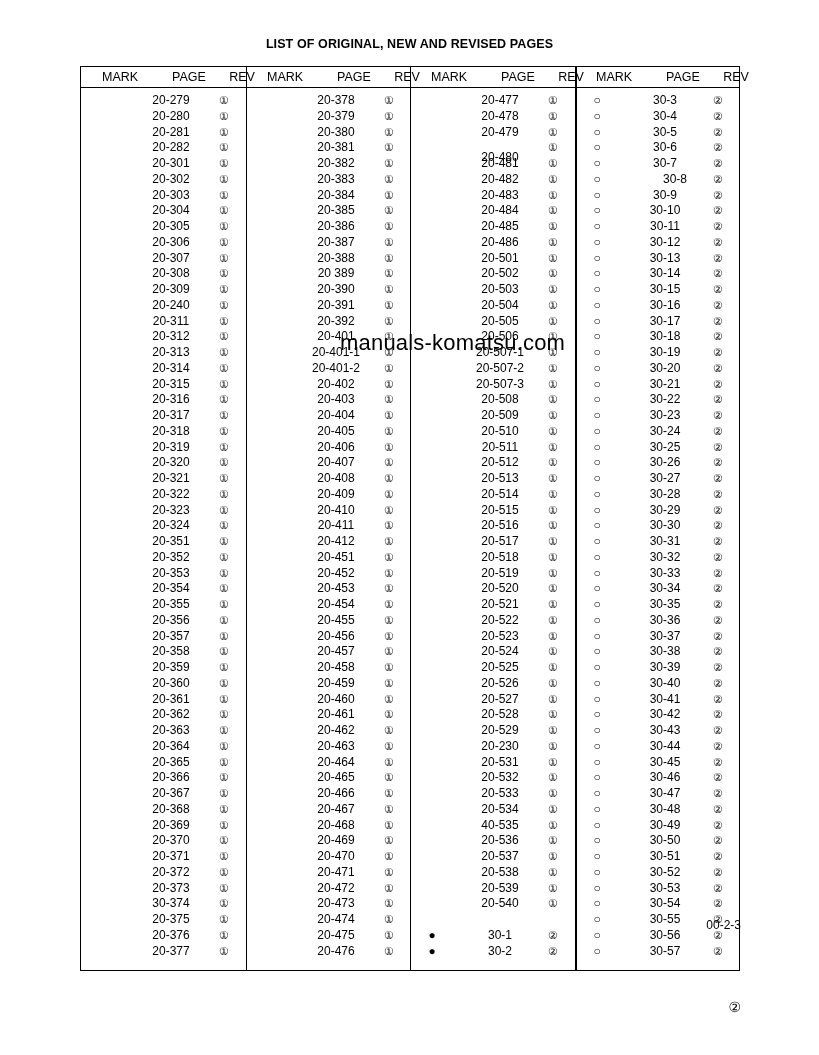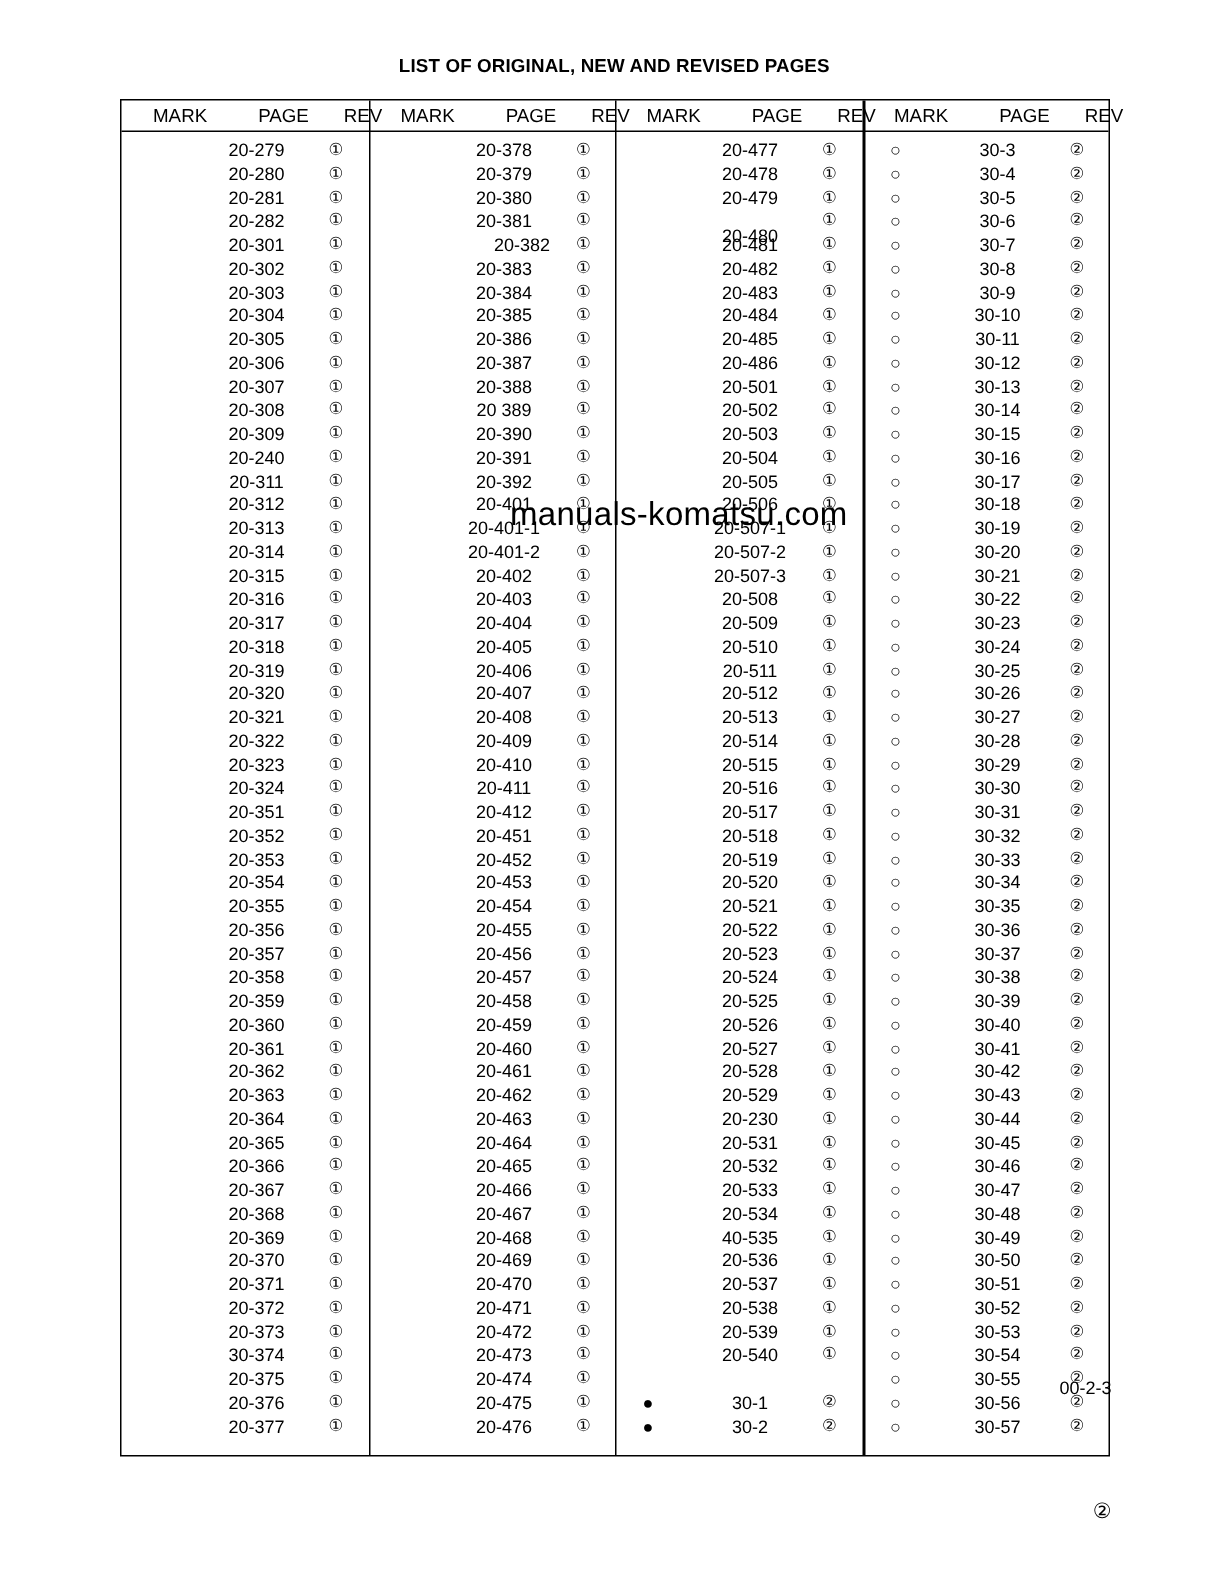--- a/index.html
+++ b/index.html
@@ -340,21 +340,21 @@
           <span class="page" style="left: 50px;">20-380</span>
           <span class="rev" style="left: 133px;">①</span>
         </div>
         <div class="row">
           <span class="mark" style="left: 12px;"></span>
           <span class="page" style="left: 50px;">20-381</span>
           <span class="rev" style="left: 133px;">①</span>
         </div>
         <div class="row">
           <span class="mark" style="left: 12px;"></span>
-          <span class="page" style="left: 62px;">20-382</span>
+          <span class="page" style="left: 50px;">20-382</span>
           <span class="rev" style="left: 133px;">①</span>
         </div>
         <div class="row">
           <span class="mark" style="left: 12px;"></span>
           <span class="page" style="left: 50px;">20-383</span>
           <span class="rev" style="left: 133px;">①</span>
         </div>
         <div class="row">
           <span class="mark" style="left: 12px;"></span>
           <span class="page" style="left: 50px;">20-384</span>
@@ -899,21 +899,21 @@
           <span class="page" style="left: 50px;">30-6</span>
           <span class="rev" style="left: 133px;">②</span>
         </div>
         <div class="row">
           <span class="mark" style="left: 12px;">○</span>
           <span class="page" style="left: 50px;">30-7</span>
           <span class="rev" style="left: 133px;">②</span>
         </div>
         <div class="row">
           <span class="mark" style="left: 12px;">○</span>
-          <span class="page" style="left: 50px; text-align: center;">30-8</span>
+          <span class="page" style="left: 60px; text-align: center;">30-8</span>
           <span class="rev" style="left: 133px;">②</span>
         </div>
         <div class="row">
           <span class="mark" style="left: 12px;">○</span>
           <span class="page" style="left: 50px;">30-9</span>
           <span class="rev" style="left: 133px;">②</span>
         </div>
         <div class="row">
           <span class="mark" style="left: 12px;">○</span>
           <span class="page" style="left: 50px;">30-10</span>

